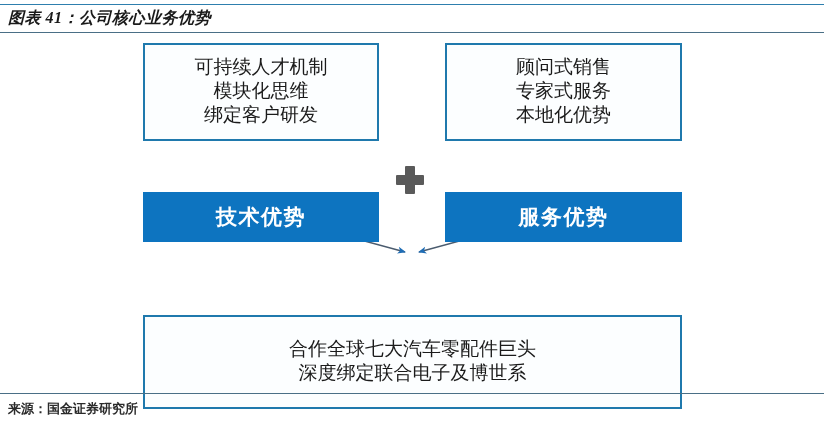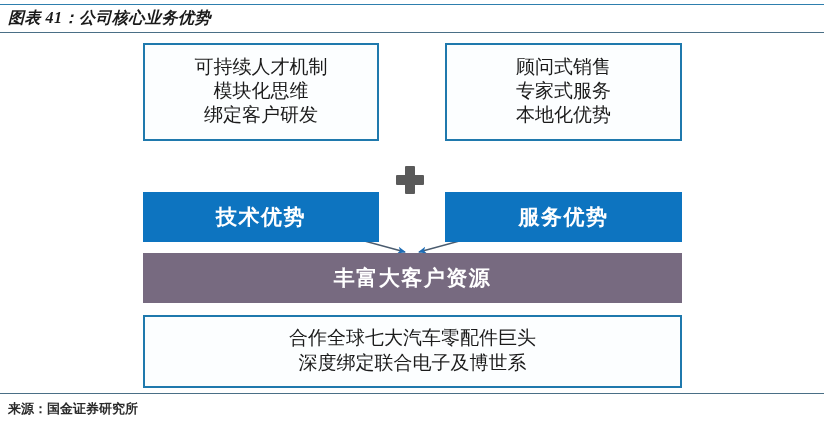--- a/index.html
+++ b/index.html
@@ -200,23 +200,22 @@
     <div class="node node-outline node-lines" style="left:445px; top:10px; width:237px; height:98px;">顾问式销售
 专家式服务
 本地化优势</div>
 
     <div class="node node-blue" style="left:143px; top:121px; width:236px; height:50px;">技术优势</div>
 
     <div class="plus-sign"></div>
 
     <div class="node node-blue" style="left:445px; top:121px; width:237px; height:50px;">服务优势</div>
 
-    <div class="node node-mauve" style="left:143px; top:220px; width:539px; height:50px;">丰富大客户资源</div>
-
-    <div class="node node-outline node-lines" style="left:143px; top:282px; width:539px; height:73px;">合作全球七大汽车零配件巨头
+
+    <div class="node node-outline node-lines" style="left:143px; top:282px; width:539px; height:94px;">合作全球七大汽车零配件巨头
 深度绑定联合电子及博世系</div>
 
   </div>
 
   <div class="rule-footer"></div>
 
   <div class="chart-source">来源：国金证券研究所</div>
 
 </div>
 

